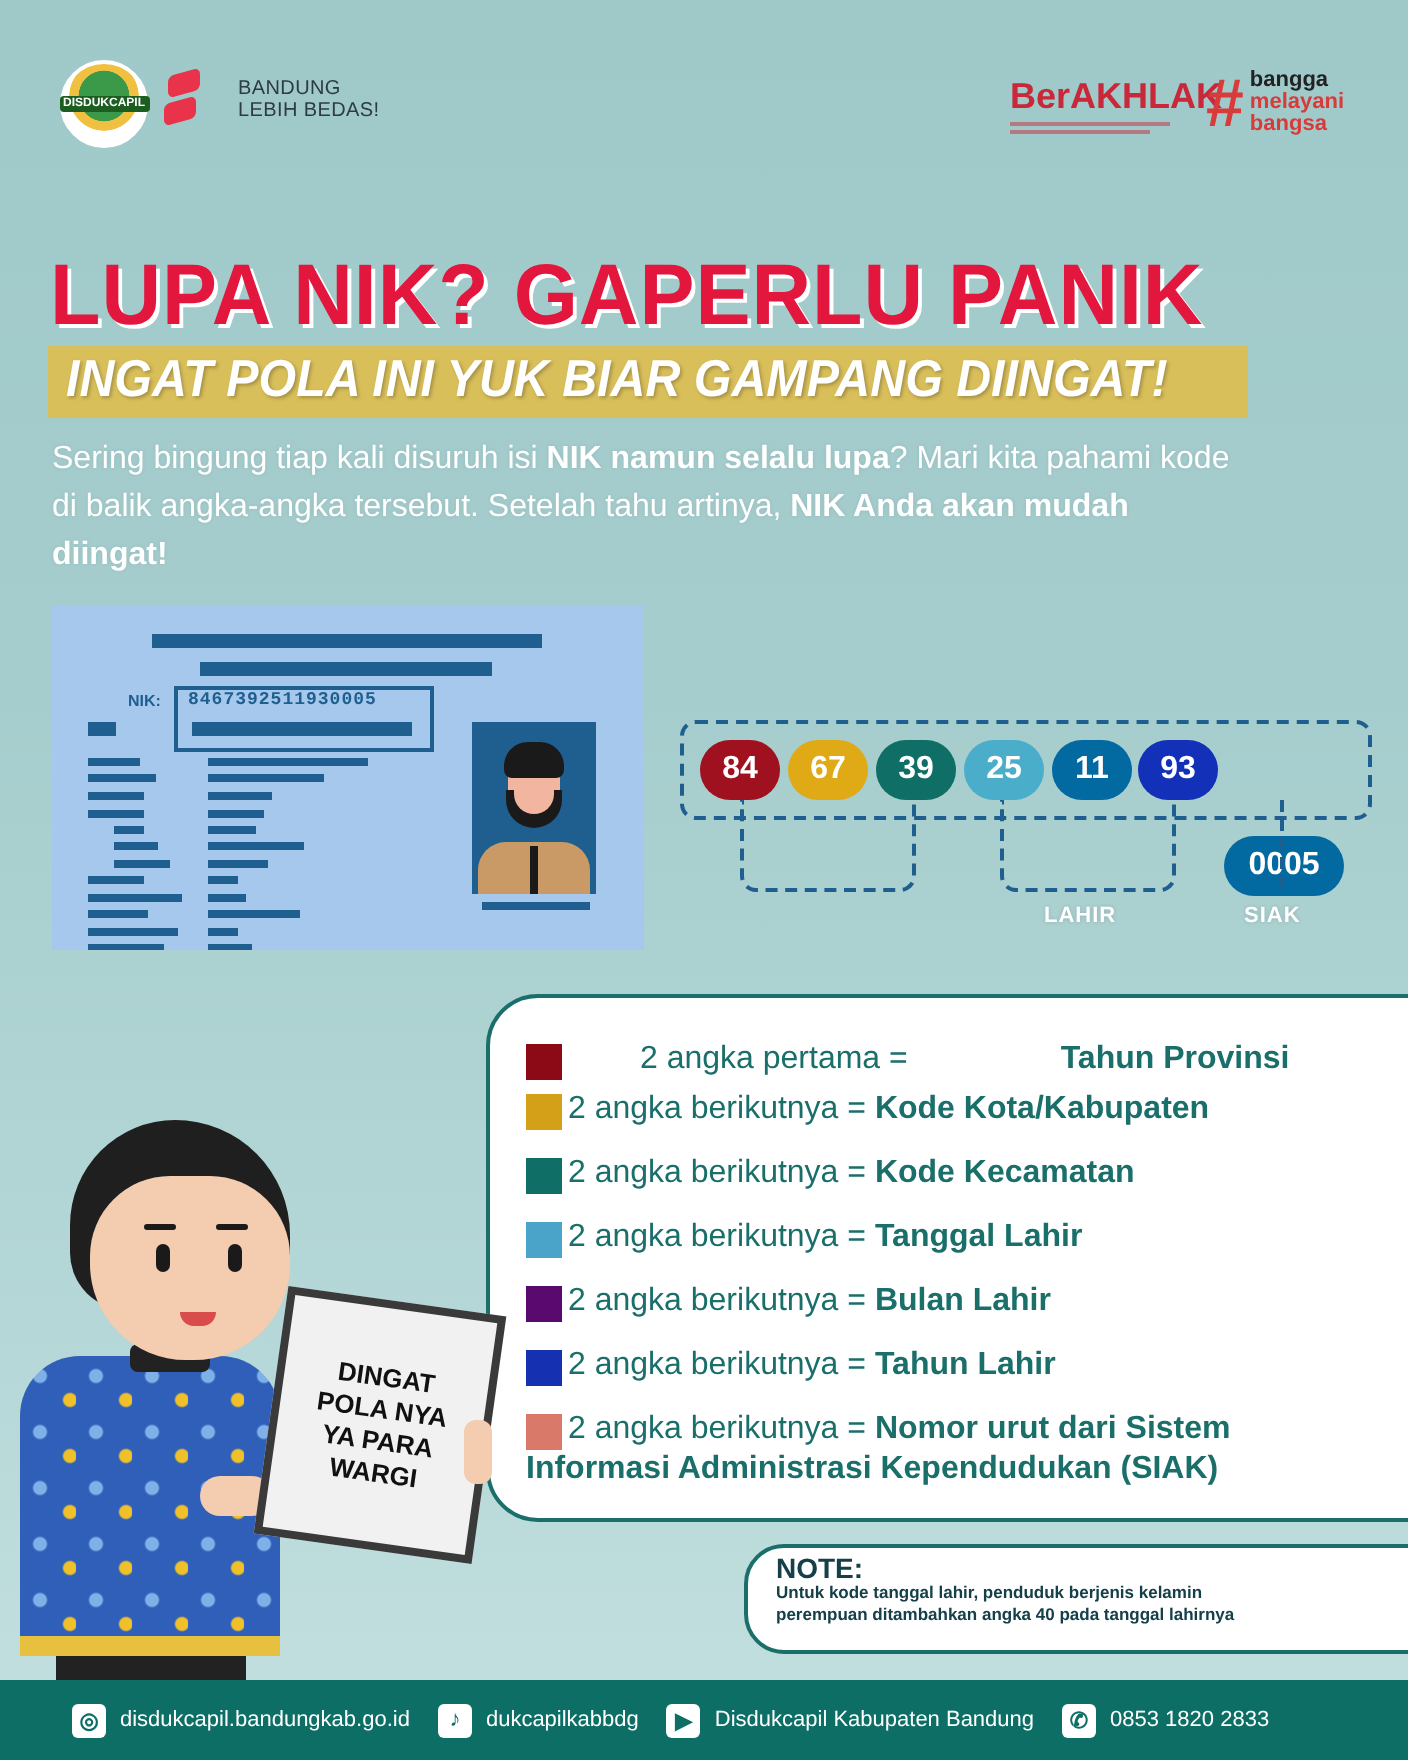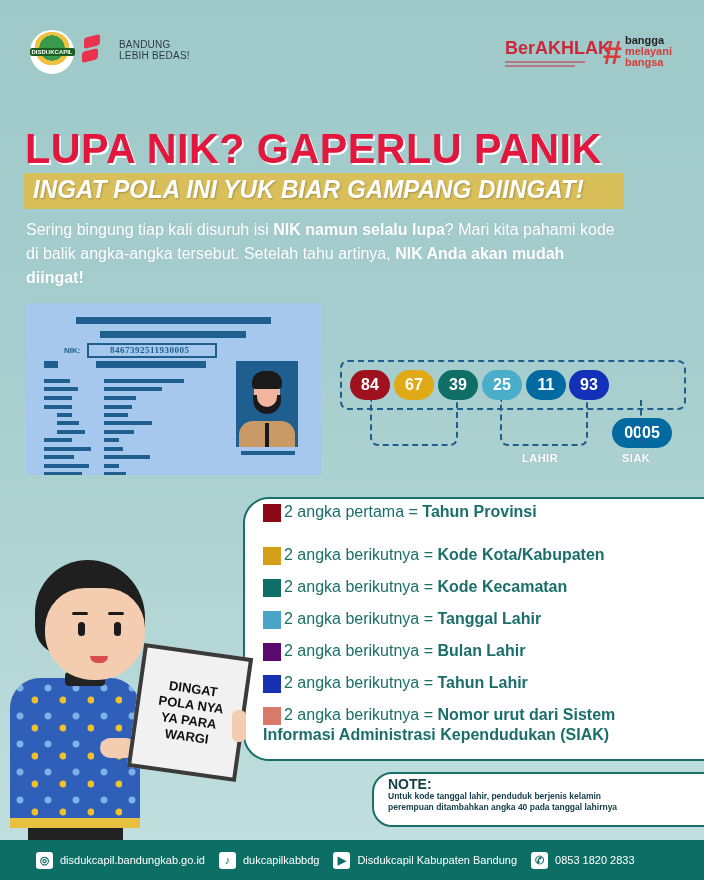--- a/index.html
+++ b/index.html
@@ -38,21 +38,21 @@
   .title-sub-bar { left: 24px; top: 173px; width: 600px; height: 36px; background: #d9bf5a; }
   .title-sub { left: 33px; top: 174px; font-family: "Liberation Sans", sans-serif; font-weight: bold; font-style: italic;
     font-size: 26px; color: #ffffff; white-space: nowrap; text-shadow: 1px 1px 2px rgba(0,0,0,0.25); transform: scaleX(0.93); transform-origin: left; }
   .intro { left: 26px; top: 218px; width: 600px; font-family: "Liberation Sans", sans-serif; font-size: 16px; line-height: 24px; color: #ffffff; text-shadow: 0 0 2px rgba(0,0,0,0.08); }
   .intro b { font-weight: bold; }
 
   
   .idcard { left: 26px; top: 303px; width: 296px; height: 172px; background: #a5c8ec; }
   .bar { position:absolute; background: #1f5f8f; height: 7px; }
   .nik-label { left: 38px; top: 43px; position:absolute; font-family:"Liberation Sans", sans-serif; font-weight:bold; font-size: 8px; color:#1f5f8f; }
-  .nik-box { left: 61px; top: 40px; width: 130px; height: 15px; position:absolute; border: 2px solid #1f5f8f; font-family:Liberation Serif, serif; font-weight:bold; font-size: 9px; color:#1f5f8f; padding-left: 21px; line-height: 11px; letter-spacing: 0.5px; }
+  .nik-box { left: 61px; top: 40px; width: 130px; height: 33px; position:absolute; border: 2px solid #1f5f8f; font-family:Liberation Mono, monospace; font-weight:bold; font-size: 9px; color:#1f5f8f; padding-left: 5px; line-height: 11px; letter-spacing: 0.5px; }
   .photo { left: 210px; top: 58px; width: 62px; height: 86px; position:absolute; background: #1f5f8f; overflow:hidden; }
   .photo .hair { position:absolute; left:16px; top:10px; width:30px; height:18px; background:#1a1a1a; border-radius: 12px 12px 4px 4px; }
   .photo .face { position:absolute; left:18px; top:17px; width:26px; height:32px; background:#f2b5a0; border-radius: 10px 10px 12px 12px; }
   .photo .beard { position:absolute; left:17px; top:34px; width:28px; height:19px; background:#1a1a1a; border-radius: 0 0 14px 14px; }
   .photo .beard::after { content:""; position:absolute; left:4px; top:0; width:20px; height:12px; background:#f2b5a0; border-radius: 0 0 10px 10px; }
   .photo .body { position:absolute; left:3px; top:60px; width:56px; height:30px; background:#c99a66; border-radius: 14px 14px 0 0; }
   .photo .tie { position:absolute; left:29px; top:62px; width:4px; height:24px; background:#1a1a1a; }
 
   
   .nik-frame { left: 340px; top: 360px; width: 346px; height: 50px; border: 2px dashed #1f5f8f; border-radius: 8px; }
@@ -186,21 +186,21 @@
 <div class="pill" style="left:612px;width:60px;background:#0369a1;margin-top:48px;">0005</div>
 
 <div class="connector" style="left:370px;top:400px;width:88px;height:46px;"></div>
 <div class="connector" style="left:500px;top:400px;width:88px;height:46px;"></div>
 <div class="vline" style="left:640px;top:400px;height:44px;"></div>
 <div class="group-label" style="left:379px;top:452px;margin-top:47px;">WILAYAH</div>
 <div class="group-label" style="left:522px;top:452px;">LAHIR</div>
 <div class="group-label" style="left:622px;top:452px;">SIAK</div>
 
 <div class="abs legend-card">
-  <div class="legend-row" style="top:4px;">
+  <div class="legend-row" style="top:22px;gap:36px;">
     <div class="swatch" style="background:#8b0a16;"></div>
     <span>2 angka pertama = </span>&nbsp;<b>Tahun Provinsi</b>
   </div>
   <div class="legend-row" style="top:47px;">
     <div class="swatch" style="background:#d4a017;"></div>
     <span>2 angka berikutnya = </span>&nbsp;<b>Kode Kota/Kabupaten</b>
   </div>
   <div class="legend-row" style="top:79px;">
     <div class="swatch" style="background:#0f6e66;"></div>
     <span>2 angka berikutnya = </span>&nbsp;<b>Kode Kecamatan</b>

